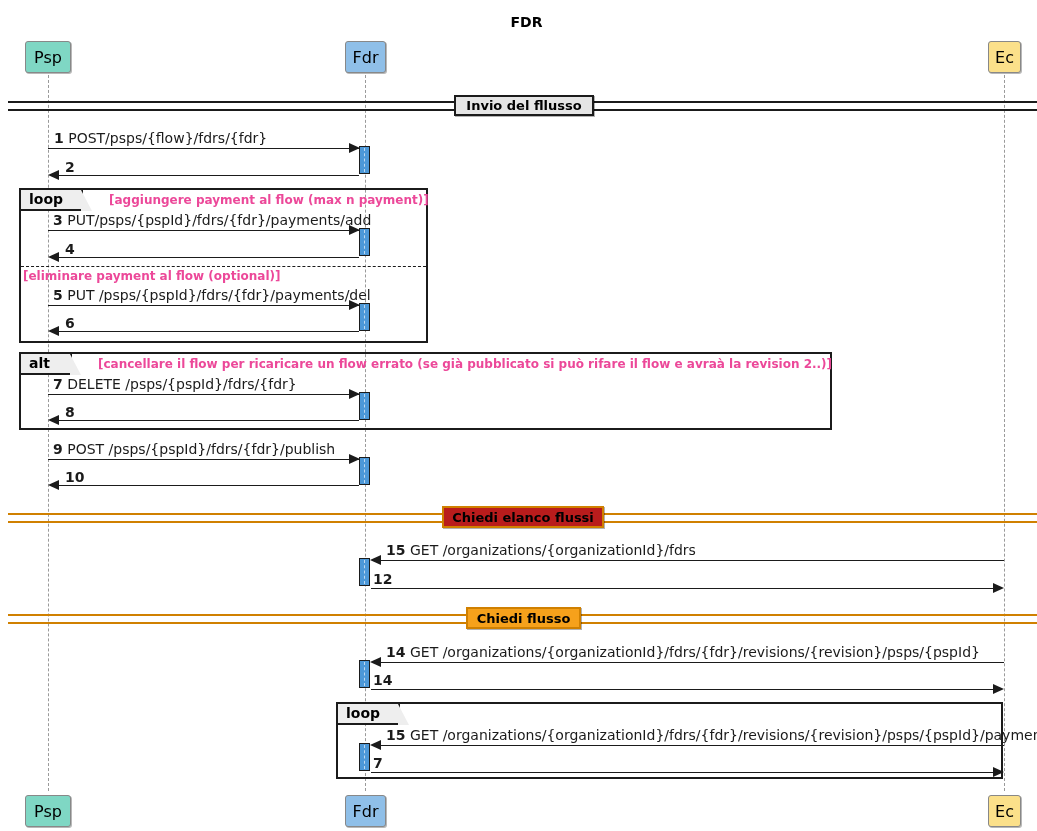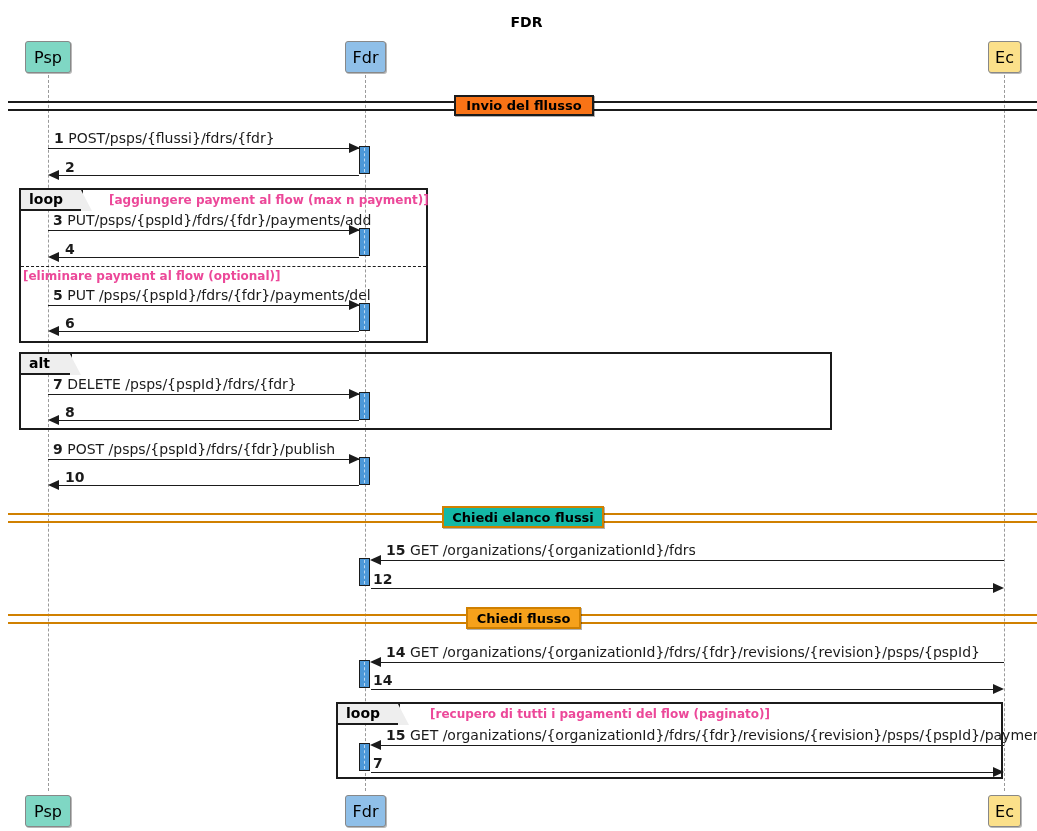--- a/index.html
+++ b/index.html
@@ -86,27 +86,27 @@
   </div>
   <div class="participant" style="left:337px;top:795px;width:41px;height:32px;background:#8fbfe8;">
     <span>Fdr</span>
   </div>
   <div class="participant" style="left:980px;top:795px;width:33px;height:32px;background:#fbe08a;">
     <span>Ec</span>
   </div>
 
   <div class="sep-rule" style="left:0;top:101px;width:1037px;border-top:2px solid #1b1b1b;"></div>
   <div class="sep-rule" style="left:0;top:109px;width:1037px;border-top:2px solid #1b1b1b;"></div>
-  <div class="sep-box" style="left:446px;top:95px;width:140px;height:21px;background:#f97316;border-color:#1b1b1b;">
+  <div class="sep-box" style="left:446px;top:95px;width:140px;height:21px;background:#e5e5e5;border-color:#1b1b1b;">
     <span>Invio del fllusso</span>
   </div>
 
   <div class="msg-label" style="left:46px;top:130px;">
     <b>1</b> 
-    <span>POST/psps/{flussi}/fdrs/{fdr}</span>
+    <span>POST/psps/{flow}/fdrs/{fdr}</span>
   </div>
   <div class="msg-line" style="left:40px;top:148px;width:311px;"></div>
   <div class="arrow-r" style="left:341px;top:143px;"></div>
 
   <div class="activation" style="left:351px;top:146px;height:28px;">
       <span class="inner"></span>
     </div>
 
   <div class="msg-label" style="left:57px;top:159px;">
     <b>2</b>
@@ -159,20 +159,21 @@
     <span></span>
   </div>
   <div class="msg-line" style="left:51px;top:331px;width:300px;"></div>
   <div class="arrow-l" style="left:40px;top:326px;"></div>
 
   <div class="fragment" style="left:11px;top:352px;width:813px;height:78px;"></div>
   <div class="frag-tab" style="left:13px;top:354px;width:51px;">
     <span>alt</span>
     <span class="corner"></span>
   </div>
+  <div class="frag-guard" style="left:90px;top:357px;">[cancellare il flow per ricaricare un flow errato (se già pubblicato si può rifare il flow e avraà la revision 2..)]</div>
 
   <div class="msg-label" style="left:45px;top:376px;">
     <b>7</b> 
     <span>DELETE /psps/{pspId}/fdrs/{fdr}</span>
   </div>
   <div class="msg-line" style="left:40px;top:394px;width:311px;"></div>
   <div class="arrow-r" style="left:341px;top:389px;"></div>
 
   <div class="activation" style="left:351px;top:392px;height:28px;">
       <span class="inner"></span>
@@ -198,21 +199,21 @@
 
   <div class="msg-label" style="left:57px;top:469px;">
     <b>10</b>
     <span></span>
   </div>
   <div class="msg-line" style="left:51px;top:485px;width:300px;"></div>
   <div class="arrow-l" style="left:40px;top:480px;"></div>
 
   <div class="sep-rule" style="left:0;top:513px;width:1037px;border-top:2px solid #d08000;"></div>
   <div class="sep-rule" style="left:0;top:521px;width:1037px;border-top:2px solid #d08000;"></div>
-  <div class="sep-box" style="left:434px;top:506px;width:162px;height:22px;background:#14b8a6;border-color:#d08000;">
+  <div class="sep-box" style="left:434px;top:506px;width:162px;height:22px;background:#b91c1c;border-color:#d08000;">
     <span>Chiedi elanco flussi</span>
   </div>
 
   <div class="msg-label" style="left:378px;top:542px;">
     <b>15</b> 
     <span>GET /organizations/{organizationId}/fdrs</span>
   </div>
   <div class="msg-line" style="left:373px;top:560px;width:623px;"></div>
   <div class="arrow-l" style="left:362px;top:555px;"></div>
 
@@ -249,21 +250,20 @@
     <span></span>
   </div>
   <div class="msg-line" style="left:363px;top:689px;width:623px;"></div>
   <div class="arrow-r" style="left:985px;top:684px;"></div>
 
   <div class="fragment" style="left:328px;top:702px;width:667px;height:77px;"></div>
   <div class="frag-tab" style="left:330px;top:704px;width:62px;">
     <span>loop</span>
     <span class="corner"></span>
   </div>
-  <div class="frag-guard" style="left:422px;top:707px;">[recupero di tutti i pagamenti del flow (paginato)]</div>
 
   <div class="msg-label" style="left:378px;top:727px;">
     <b>15</b> 
     <span>GET /organizations/{organizationId}/fdrs/{fdr}/revisions/{revision}/psps/{pspId}/payments</span>
   </div>
   <div class="msg-line" style="left:373px;top:745px;width:623px;"></div>
   <div class="arrow-l" style="left:362px;top:740px;"></div>
 
   <div class="activation" style="left:351px;top:743px;height:28px;">
       <span class="inner"></span>

